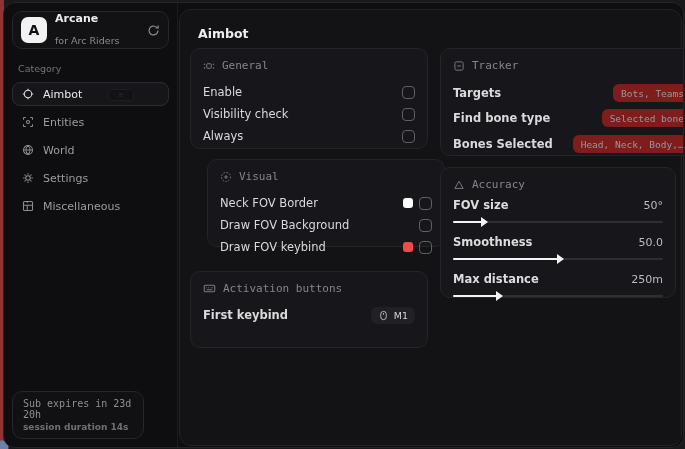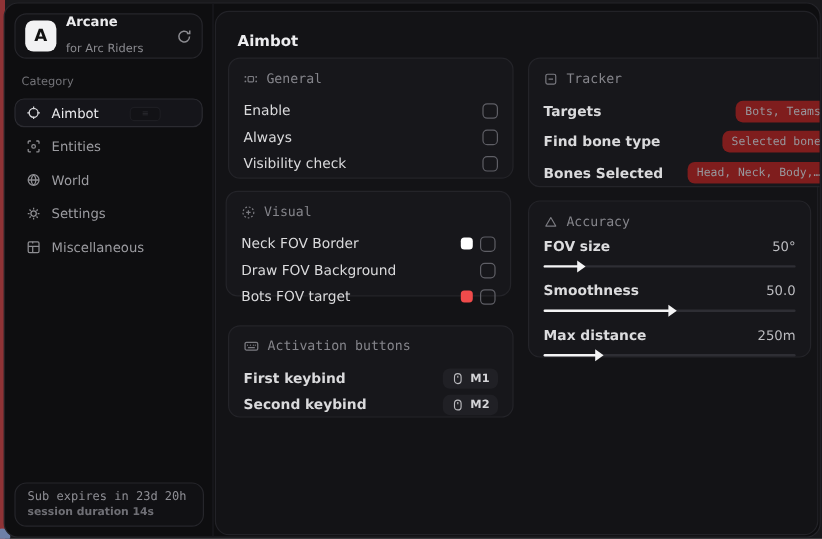--- a/index.html
+++ b/index.html
@@ -41,21 +41,21 @@
     border:1px solid transparent; position:relative;
   }
   .nav-item.sel { border-color:#2b2b31; background:#15151a; color:#ebebee; }
   .nav-item .nicon { display:flex; color:inherit; opacity:.9; }
   .item-badge {
     position:absolute; right:34px; top:6px; width:26px; height:12px;
     border:1px solid #1d1d22; border-radius:4px; background:#121216;
     color:#2c2c32; font-size:7px; line-height:10px; text-align:center;
   }
   .side-footer {
-    position:absolute; left:8px; bottom:8px; width:158px;
+    position:absolute; left:8px; bottom:8px; width:132px;
     border:1px solid #26262b; border-radius:10px; background:#111114;
     padding:6px 10px;
   }
   .sf1 { font-family:"DejaVu Sans Mono",monospace; font-size:10px; color:#8e8e94; }
   .sf2 { font-size:9px; font-weight:bold; color:#6f6f75; margin-top:2px; }
   
   .main {
     position:absolute; left:175px; top:6px; width:503px; height:437px;
     background:#131316; border:1px solid #222227; border-radius:12px;
   }
@@ -71,21 +71,21 @@
   }
   .card-h .hicon { display:flex; color:#7b7b81; }
   .row { display:flex; align-items:center; justify-content:space-between; height:22px; }
   .row-label { font-size:11.5px; color:#dadadc; }
   .row-right { display:flex; align-items:center; gap:6px; }
   .cbx { width:13px; height:13px; border:1.5px solid #5f5f66; border-radius:4px; background:transparent; cursor:pointer; }
   .swatch { width:10px; height:10px; border-radius:3px; cursor:pointer; }
   .pill {
     display:flex; align-items:center; gap:5px;
     background:#202025; border-radius:6px; padding:2px 7px; height:17px;
-    font-size:9.5px; font-weight:bold; color:#d4d4d7; cursor:pointer;text-align:right;
+    font-size:9.5px; font-weight:normal; color:#d4d4d7; cursor:pointer;text-align:right;
   }
   .pill .micon { display:flex; color:#b9b9bd; }
   .dd {
     display:flex; align-items:center; gap:6px;
     background:#7f1d1d; border-radius:6px; padding:2px 8px; height:18px;
     font-family:"DejaVu Sans Mono",monospace; font-size:9.5px; color:#97979d;
     cursor:pointer; white-space:nowrap;
   }
   .dd .dicon { display:flex; color:#8a8a90; }
   
@@ -190,30 +190,30 @@
             <path d="M2 5.5h.01M2 10.5h.01M14 5.5h.01M14 10.5h.01" stroke-width="2" stroke-linecap="round"></path>
           </svg>
         </span>
         <span>General</span>
       </div>
       <div class="row">
         <span class="row-label">Enable</span>
         <span class="cbx"></span>
       </div>
       <div class="row">
+        <span class="row-label">Visibility check</span>
+        <span class="cbx"></span>
+      </div>
+      <div class="row">
         <span class="row-label">Always</span>
         <span class="cbx"></span>
       </div>
-      <div class="row">
-        <span class="row-label">Visibility check</span>
-        <span class="cbx"></span>
-      </div>
-    </div>
-
-    <div class="card" style="left:8px; top:149px; width:238px; height:88px;">
+    </div>
+
+    <div class="card" style="left:27px; top:149px; width:238px; height:88px;">
       <div class="card-h">
         <span class="hicon">
           <svg width="12" height="12" viewBox="0 0 16 16" fill="none" stroke="currentColor" stroke-width="1.3">
             <circle cx="8" cy="8" r="6" stroke-dasharray="2 2"></circle>
               <path d="M8 5.5v5M5.5 8h5"></path>
           </svg>
         </span>
         <span>Visual</span>
       </div>
       <div class="row">
@@ -223,21 +223,21 @@
           <span class="cbx"></span>
         </span>
       </div>
       <div class="row">
         <span class="row-label">Draw FOV Background</span>
         <span class="row-right">
           <span class="cbx"></span>
         </span>
       </div>
       <div class="row">
-        <span class="row-label">Bots FOV target</span>
+        <span class="row-label">Draw FOV keybind</span>
         <span class="row-right">
           <span class="swatch" style="background: rgb(239, 75, 75);"></span>
           <span class="cbx"></span>
         </span>
       </div>
     </div>
 
     <div class="card" style="left:10px; top:261px; width:238px; height:77px;">
       <div class="card-h">
         <span class="hicon">
@@ -253,32 +253,20 @@
         <span class="pill">
           <span class="micon">
             <svg width="11" height="11" viewBox="0 0 16 16" fill="none" stroke="currentColor" stroke-width="1.4">
               <rect x="4" y="2" width="8" height="12" rx="4"></rect>
                 <path d="M8 4.5v2.5"></path>
             </svg>
           </span>
           <span>M1</span>
         </span>
       </div>
-      <div class="row">
-        <span class="row-label" style="font-weight:bold">Second keybind</span>
-        <span class="pill">
-          <span class="micon">
-            <svg width="11" height="11" viewBox="0 0 16 16" fill="none" stroke="currentColor" stroke-width="1.4">
-              <rect x="4" y="2" width="8" height="12" rx="4"></rect>
-                <path d="M8 4.5v2.5"></path>
-            </svg>
-          </span>
-          <span>M2</span>
-        </span>
-      </div>
     </div>
 
     <div class="card" style="left:260px; top:38px; width:280px; height:108px;">
       <div class="card-h">
         <span class="hicon">
           <svg width="12" height="12" viewBox="0 0 16 16" fill="none" stroke="currentColor" stroke-width="1.3">
             <rect x="2.5" y="2.5" width="11" height="11" rx="2"></rect>
               <path d="M5.5 8h5"></path>
           </svg>
         </span>

